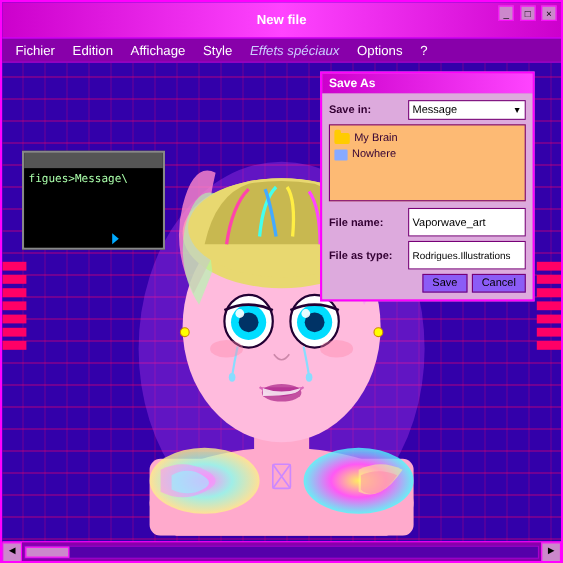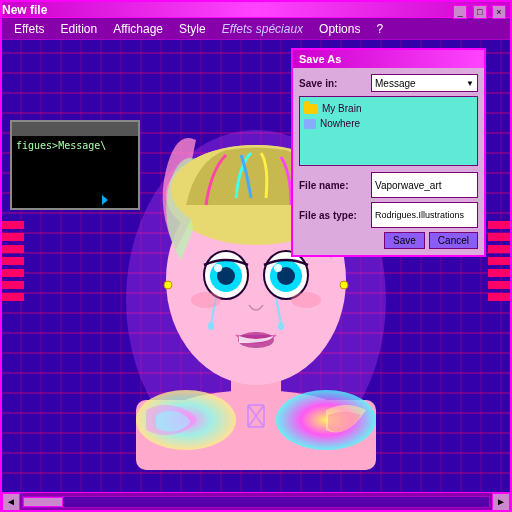--- a/index.html
+++ b/index.html
@@ -18,23 +18,24 @@
       height: 512px;
       background: #5500cc;
       border: 2px solid #ff00ff;
       position: relative;
       overflow: hidden;
     }
 
     
     .title-bar {
       background: linear-gradient(90deg, #cc00cc, #ff44ff, #cc00cc);
-      height: 16px;
-      display: flex;
-      align-items: center;
+      height: 33px;
+      display: flex;
+      align-items: center;
+      justify-content: center;
       position: relative;
       border-bottom: 1px solid #ff00ff;
     }
     .title-bar-text {
       color: white;
       font-size: 12px;
       font-weight: bold;
     }
     .title-bar-controls {
       position: absolute;
@@ -143,21 +144,21 @@
 
     
     .figure svg {
       width: 100%;
       height: 100%;
     }
 
     
     .terminal-window {
       position: absolute;
-      left: 8px;
+      left: 18px;
       top: 80px;
       width: 130px;
       height: 90px;
       background: #111;
       border: 2px solid #888;
       z-index: 10;
     }
     .terminal-title {
       background: #555;
       height: 14px;
@@ -245,21 +246,21 @@
       font-size: 10px;
       display: flex;
       align-items: center;
       justify-content: space-between;
       color: #000;
     }
     .save-dropdown-arrow {
       font-size: 8px;
     }
     .save-list-area {
-      background: #5eead4;
+      background: #fdba74;
       border: 1px solid #770077;
       height: 70px;
       margin-bottom: 6px;
       padding: 4px;
       font-size: 10px;
     }
     .save-list-item {
       display: flex;
       align-items: center;
       padding: 2px 0;
@@ -352,21 +353,21 @@
   <div class="title-bar">
     <span class="title-bar-text">New file</span>
     <div class="title-bar-controls">
       <span class="title-bar-btn">_</span>
       <span class="title-bar-btn">□</span>
       <span class="title-bar-btn">×</span>
     </div>
   </div>
 
   <div class="menu-bar">
-    <span class="menu-item">Effets</span>
+    <span class="menu-item">Fichier</span>
     <span class="menu-item">Edition</span>
     <span class="menu-item">Affichage</span>
     <span class="menu-item">Style</span>
     <span class="menu-item highlighted">Effets spéciaux</span>
     <span class="menu-item">Options</span>
     <span class="menu-item">?</span>
   </div>
 
   <div class="content-area">
 

